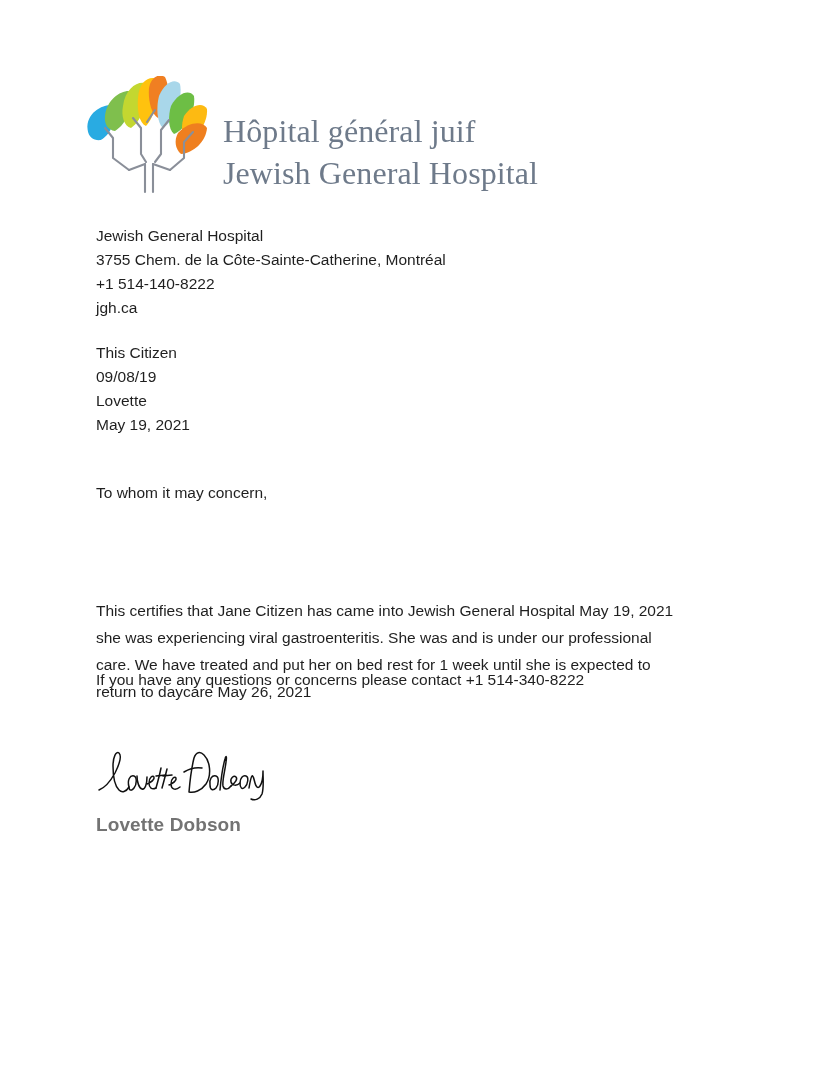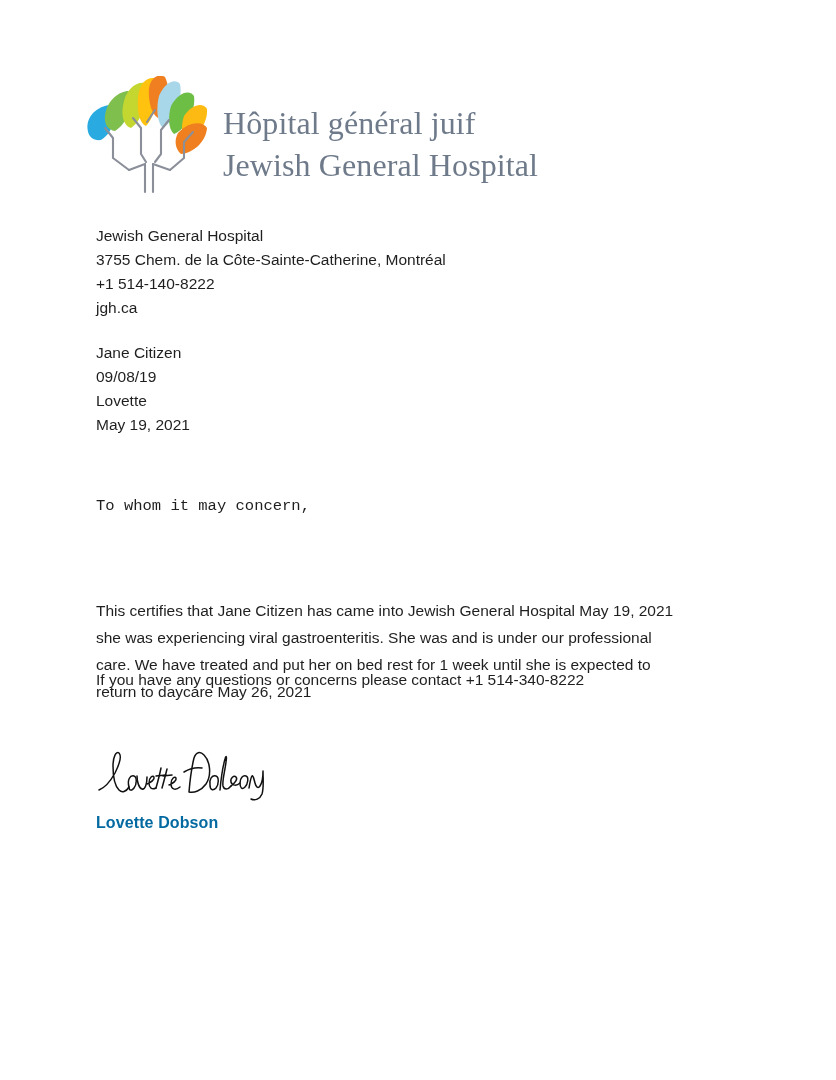--- a/index.html
+++ b/index.html
@@ -23,21 +23,21 @@
     height: 1080px;
     background: #ffffff;
   }
 
   
   .letterhead {
     position: absolute;
     left: 83px;
     top: 76px;
     display: flex;
-    align-items: flex-start;
+    align-items: flex-end;
     gap: 12px;
   }
 
   .logo-mark {
     width: 128px;
     height: 118px;
     flex: none;
     display: block;
   }
 
@@ -63,21 +63,21 @@
     left: 96px;
     font-size: 15.5px;
     line-height: 24px;
     color: #1f1f1f;
   }
 
   .block .line { display: block; white-space: nowrap; }
 
   #sender-block   { top: 224px; }
   #patient-block  { top: 341px; }
-  #salutation     { top: 494px; font-family: Liberation Mono, monospace; }
+  #salutation     { top: 481px; }
 
   #body-paragraph {
     top: 558px;
     width: 580px;
     line-height: 27px;
     margin-top: 39px;
   }
   #body-paragraph .line { white-space: normal; }
 
   #contact-line   { top: 668px; }
@@ -90,23 +90,23 @@
   }
 
   .signature-mark {
     display: block;
     width: 172px;
     height: 56px;
   }
 
   .signatory-name {
     margin-top: 10px;
-    font-size: 16px;
+    font-size: 19px;
     font-weight: bold;
-    color: #0369a1;
+    color: #737373;
     letter-spacing: 0.1px;
   }
 </style>
 </head>
 <body>
 
 <div class="page">
 
   <div class="letterhead">
 
@@ -161,21 +161,21 @@
   </div>
 
   <div class="block" id="sender-block">
     <span class="line">Jewish General Hospital</span>
     <span class="line">3755 Chem. de la Côte-Sainte-Catherine, Montréal</span>
     <span class="line">+1 514-140-8222</span>
     <span class="line">jgh.ca</span>
   </div>
 
   <div class="block" id="patient-block">
-    <span class="line">Jane Citizen</span>
+    <span class="line">This Citizen</span>
     <span class="line">09/08/19</span>
     <span class="line">Lovette</span>
     <span class="line">May 19, 2021</span>
   </div>
 
   <div class="block" id="salutation">
     <span class="line">To whom it may concern,</span>
   </div>
 
   <div class="block" id="body-paragraph">

